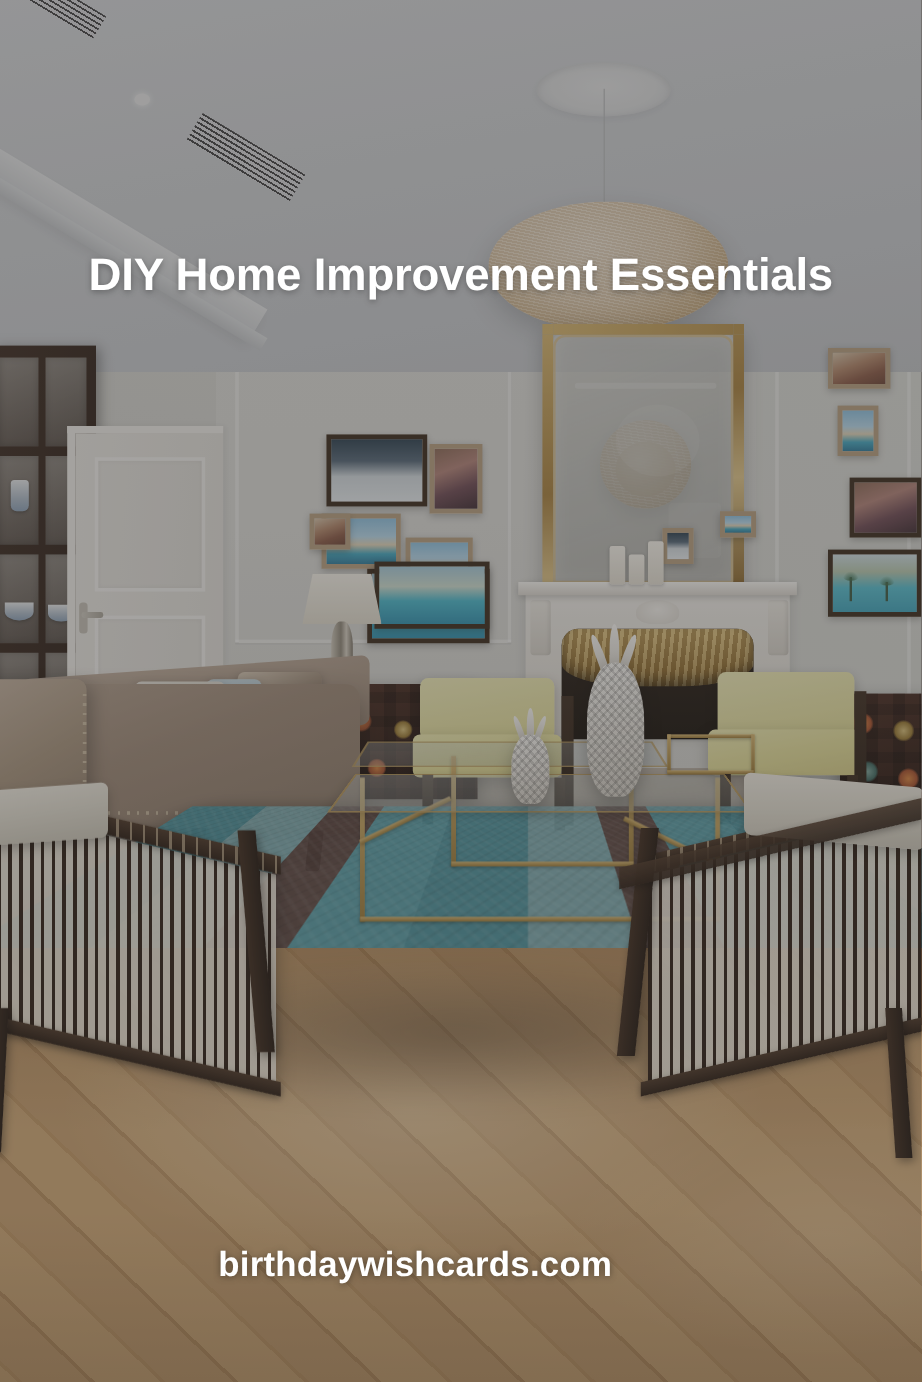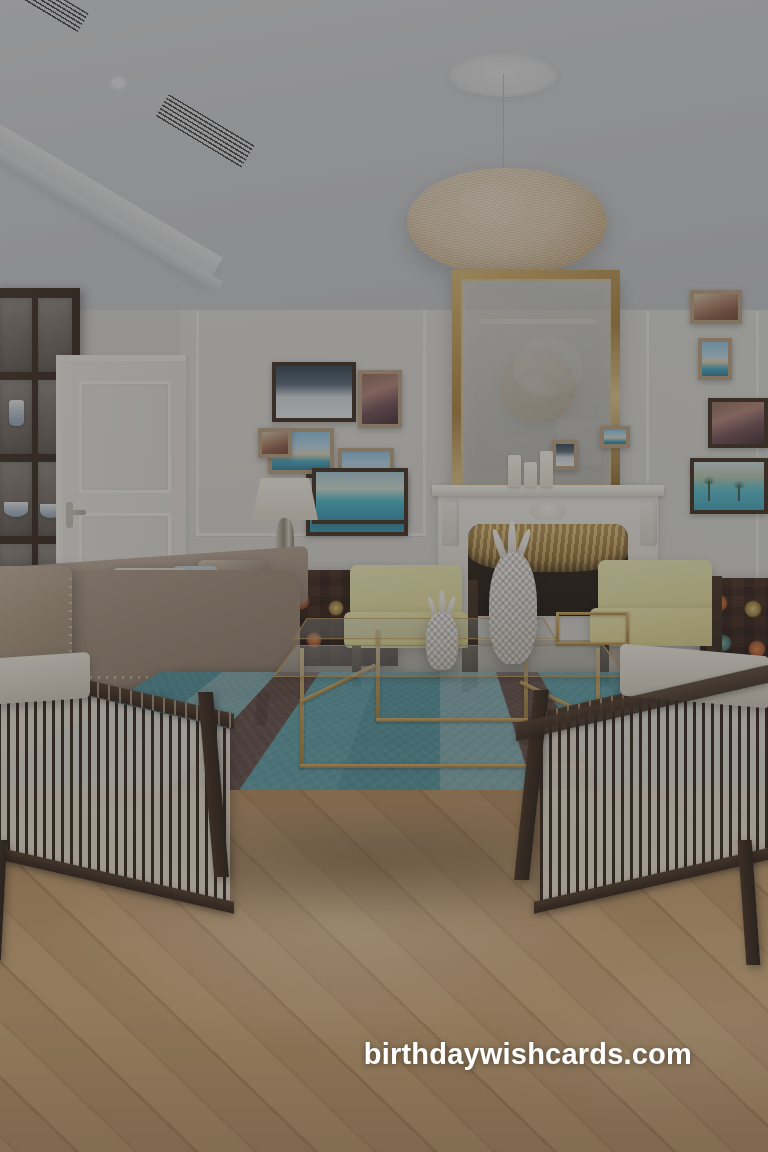--- a/index.html
+++ b/index.html
@@ -451,21 +451,21 @@
   }
   .subtitle{
     position:absolute; left:70px; top:325px; width:628px;
     text-align:center; color:#ffffff;
     font-size:33px; font-weight:bold; line-height:1.72;
     letter-spacing:-.1px;
     text-shadow:0 1px 5px rgba(0,0,0,.28);
   }
   .footer{
     position:absolute; left:0; top:1038px; width:692px;
-    text-align:right; color:#ffffff;
+    text-align:center; color:#ffffff;
     font-size:29px; font-weight:bold; letter-spacing:.2px;
     text-shadow:0 1px 6px rgba(0,0,0,.42);
   }
 </style>
 </head>
 <body>
 
 <div class="pin">
 
   <div class="scene">
@@ -653,16 +653,17 @@
       <div class="fg-leg" style="left:742px;top:840px;width:14px;height:125px;transform:skewX(4deg);"></div>
       <div class="fg-cushion" style="left:620px;top:650px;width:150px;height:52px;transform:skewY(5deg);"></div>
       <div class="fg-rail" style="left:516px;top:694px;width:252px;height:18px;transform:skewY(-13deg);opacity:.9;"></div>
     </div>
 
   </div>
 
   <div class="tint"></div>
 
   <div class="text-layer">
+    <div class="title">DIY Home Improvement Essentials</div>
     <div class="footer">birthdaywishcards.com</div>
   </div>
 
 </div>
 
 </body></html>

